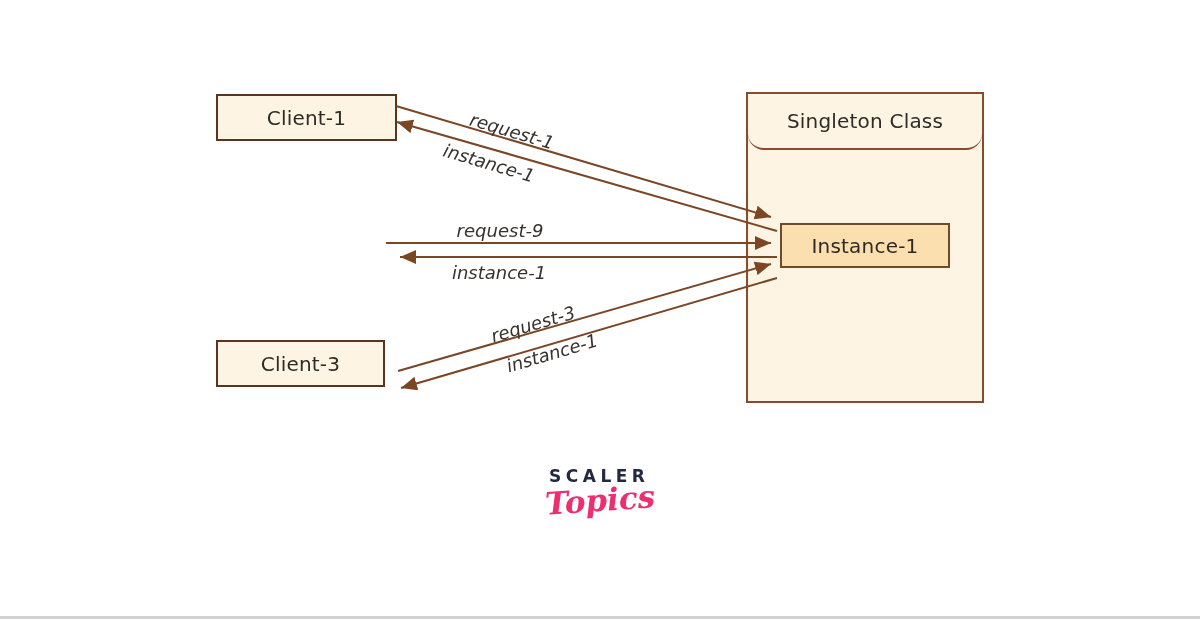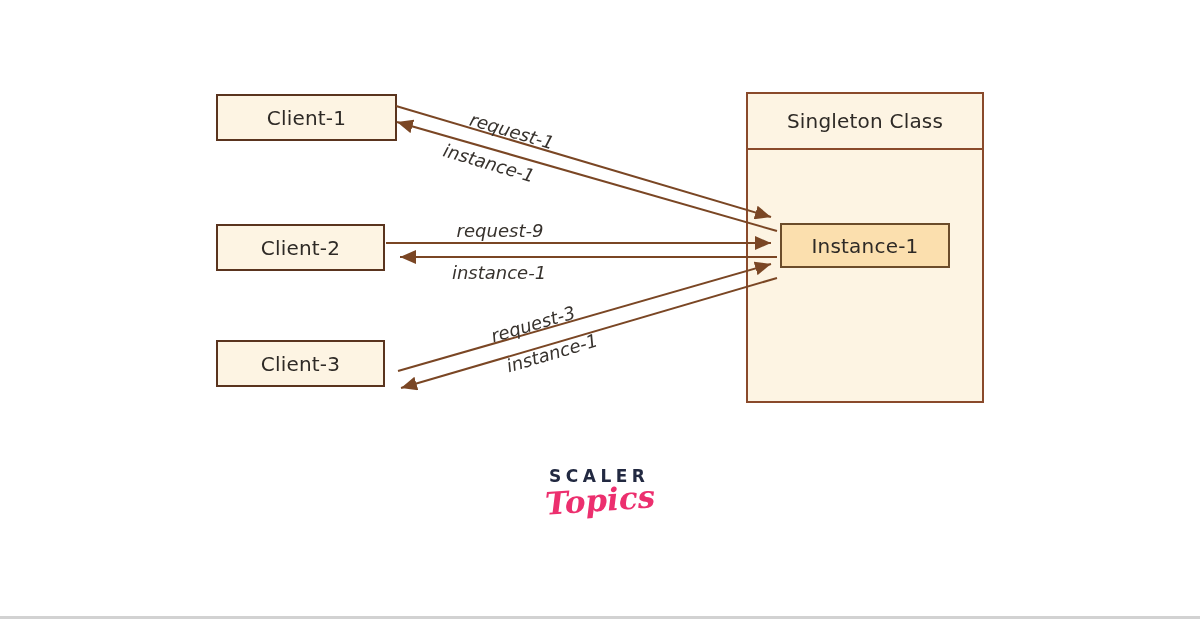--- a/index.html
+++ b/index.html
@@ -21,21 +21,21 @@
     display:flex; align-items:center; justify-content:center;
     font-size:20px; color:var(--box-text); letter-spacing:0.2px;
   }
   .box.singleton {
     border-color:var(--singleton-border);
     flex-direction:column; justify-content:flex-start;
   }
   .singleton-header {
     width:100%; height:56px; border-bottom:2px solid var(--singleton-border);
     display:flex; align-items:center; justify-content:center;
-    font-size:20px; color:var(--box-text);
+    font-size:20px; color:var(--box-text);border-radius:16px;
   }
   .box.instance {
     background:var(--instance-fill); border-color:var(--instance-border);
   }
   svg.arrows { position:absolute; left:0; top:0; pointer-events:none; }
   svg.arrows line { stroke:var(--arrow); stroke-width:2; }
   .arrowhead { fill:var(--arrow); }
   .msg-label {
     position:absolute; --r:0deg;
     transform:translate(-50%,-50%) rotate(var(--r));
@@ -59,23 +59,20 @@
     background:var(--footer-line);
   }
 </style>
 </head>
 <body>
 
 <div class="canvas">
 
   <div class="box" style="left:216px;top:94px;width:181px;height:47px">
     <span>Client-1</span>
-  </div>
-  <div class="box" style="left:216px;top:224px;width:169px;height:47px">
-    <span>Client-2</span>
   </div>
   <div class="box" style="left:216px;top:340px;width:169px;height:47px">
     <span>Client-3</span>
   </div>
 
   <div class="box singleton" style="left:746px;top:92px;width:238px;height:311px">
     <div class="singleton-header">Singleton Class</div>
   </div>
 
   <div class="box instance" style="left:780px;top:223px;width:170px;height:45px">

